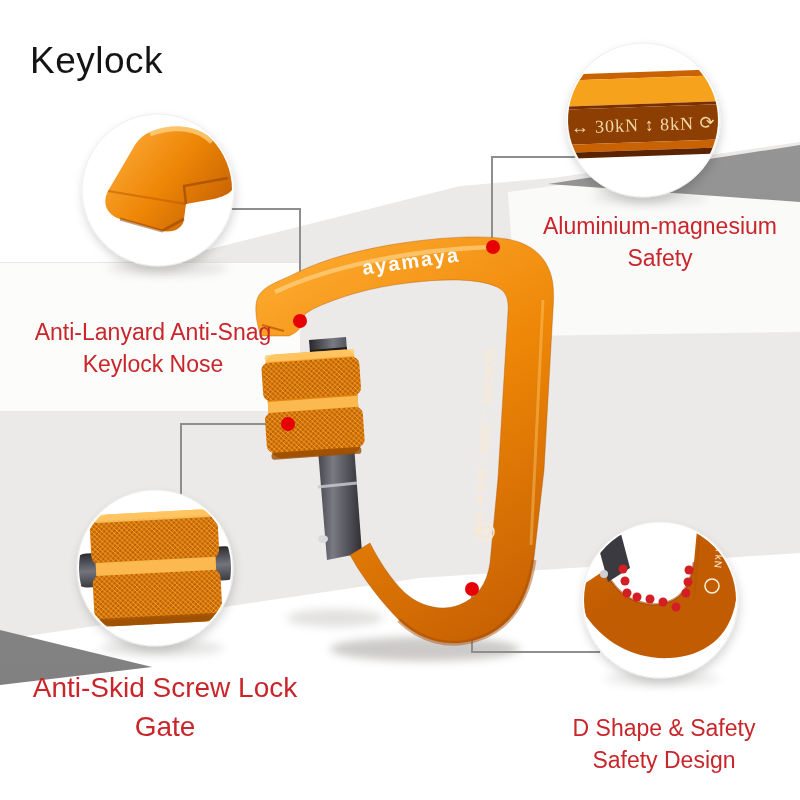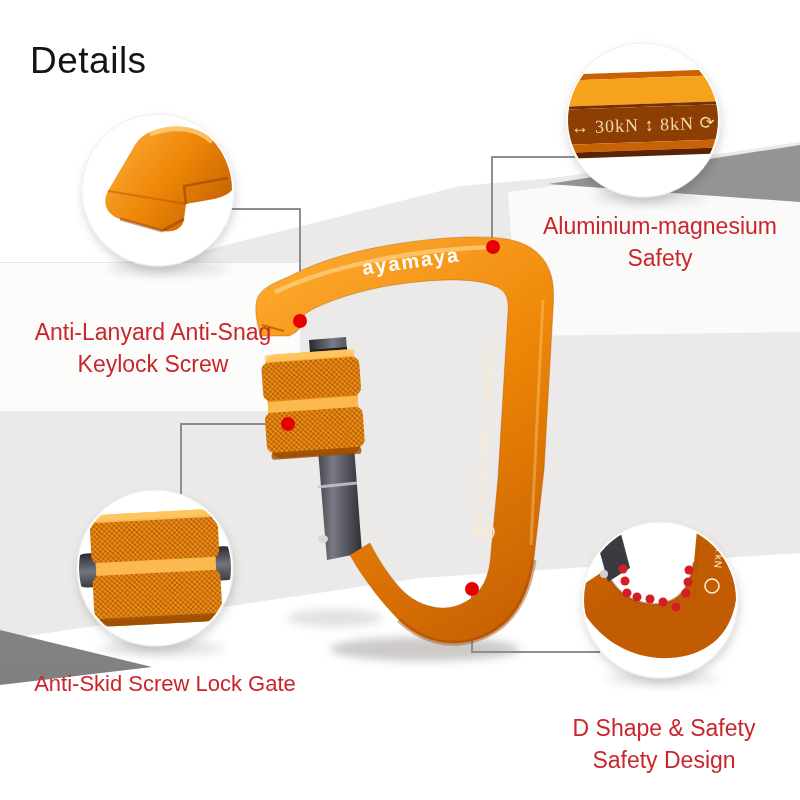--- a/index.html
+++ b/index.html
@@ -33,21 +33,21 @@
   .title{
     position:absolute;left:30px;top:40px;font-size:37px;color:#141414;
     letter-spacing:0.5px;
   }
   .callout{
     position:absolute;color:#C9252B;font-size:23px;line-height:1.38;
     text-align:center;font-weight:400;
   }
   .callout.kl{left:6px;  top:294px;width:294px;margin-top:23px;}
   .callout.al{left:518px;top:211px;width:284px;}
-  .callout.sg{left:0px;  top:669px;width:330px;font-size:22px;}
+  .callout.sg{left:0px;  top:669px;width:330px;font-size:28px;}
   .callout.ds{left:528px;top:713px;width:272px;}
   svg{position:absolute;left:0;top:0;}
 </style>
 </head>
 <body>
 
 <div class="stage">
 
   <div class="layer backdrop"></div>
   <div class="paper-tl"></div>
@@ -246,25 +246,25 @@
 
       <g fill="#E60005">
         <circle cx="300" cy="321" r="7"></circle>
         <circle cx="493" cy="247" r="7"></circle>
         <circle cx="288" cy="424" r="7"></circle>
         <circle cx="472" cy="589" r="7"></circle>
       </g>
     </g>
   </svg>
 
-  <div class="title">Details</div>
+  <div class="title">Keylock</div>
 
   <div class="callout kl">
     <span>Anti-Lanyard Anti-Snag</span><br>
-    <span>Keylock Screw</span>
+    <span>Keylock Nose</span>
   </div>
 
   <div class="callout al">
     <span>Aluminium-magnesium</span><br>
     <span>Safety</span>
   </div>
 
   <div class="callout sg">
     <span>Anti-Skid Screw Lock Gate</span>
   </div>

